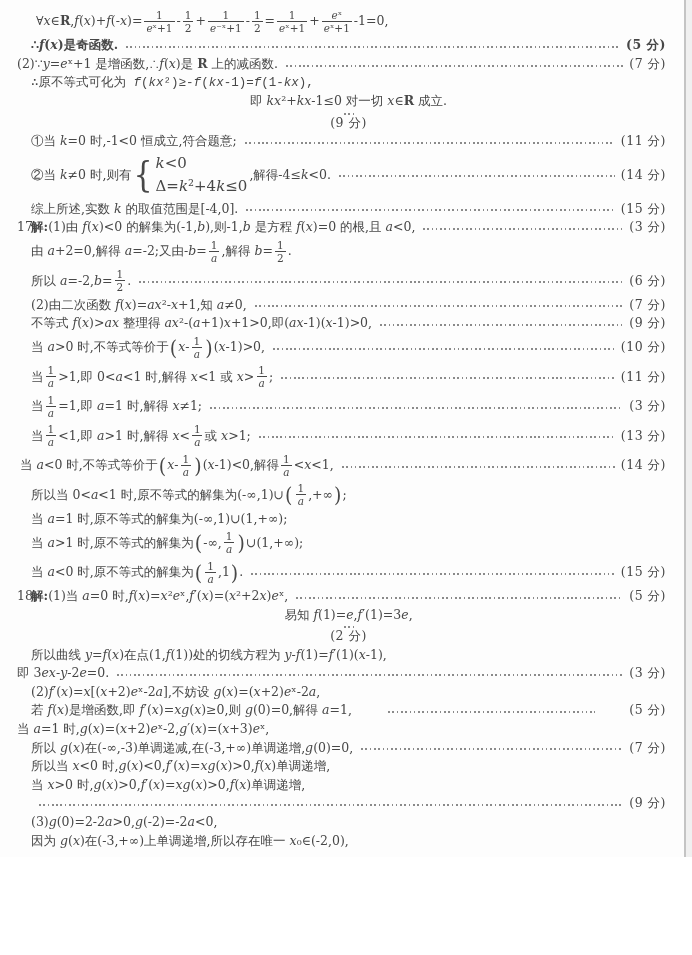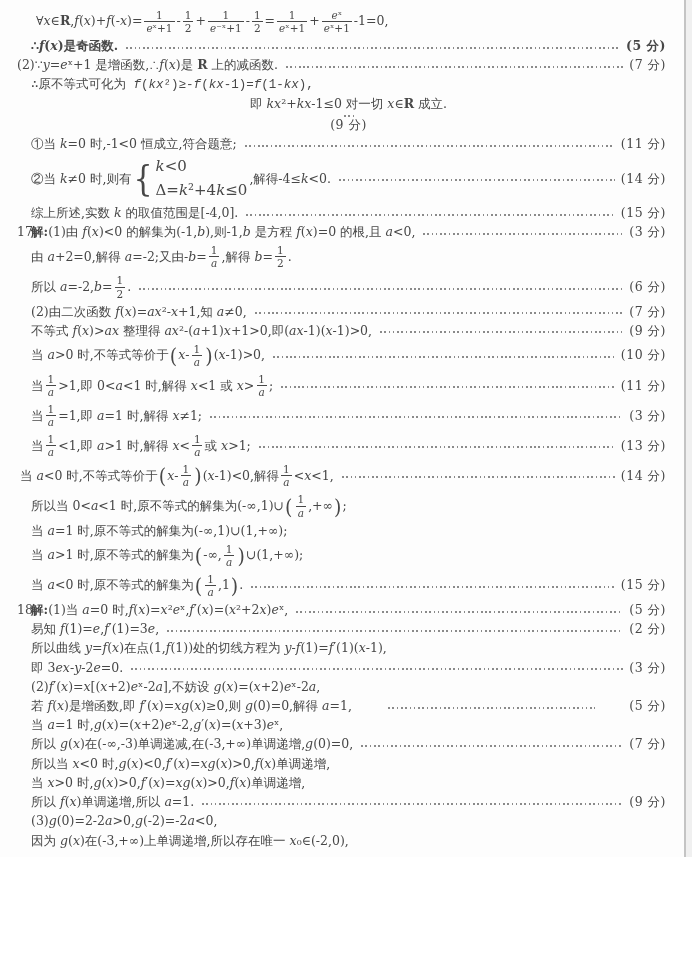--- a/index.html
+++ b/index.html
@@ -319,52 +319,52 @@
       </div>
       <div class="line">
         <span class="num">18.</span>
         <span class="content">
           <span class="bold">解:</span>
           <span>(1)当 <i>a</i>=0 时,<i>f</i>(<i>x</i>)=<i>x</i>²<i>e</i>ˣ,<i>f</i>′(<i>x</i>)=(<i>x</i>²+2<i>x</i>)<i>e</i>ˣ,</span>
         </span>
         <span class="leader"></span>
         <span class="score">(5 分)</span>
       </div>
-      <div class="line" style="margin-left: 14px;">
+      <div class="line" style="margin-left: 14px; flex-direction: column;">
         <span class="content">
           <span>易知 <i>f</i>(1)=<i>e</i>,<i>f</i>′(1)=3<i>e</i>,</span>
         </span>
         <span class="leader"></span>
         <span class="score">(2 分)</span>
       </div>
       <div class="line" style="margin-left: 14px;">
         <span class="content">
           <span>所以曲线 <i>y</i>=<i>f</i>(<i>x</i>)在点(1,<i>f</i>(1))处的切线方程为 <i>y</i>-<i>f</i>(1)=<i>f</i>′(1)(<i>x</i>-1),</span>
         </span>
       </div>
-      <div class="line" style="margin-left: 14px; text-align: right;">
+      <div class="line" style=" text-align: right;">
         <span class="content">
           <span>即 3<i>e</i><i>x</i>-<i>y</i>-2<i>e</i>=0.</span>
         </span>
         <span class="leader"></span>
         <span class="score">(3 分)</span>
       </div>
       <div class="line" style="margin-left: 14px;">
         <span class="content">
           <span>(2)<i>f</i>′(<i>x</i>)=<i>x</i>[(<i>x</i>+2)<i>e</i>ˣ-2<i>a</i>],不妨设 <i>g</i>(<i>x</i>)=(<i>x</i>+2)<i>e</i>ˣ-2<i>a</i>,</span>
         </span>
       </div>
       <div class="line" style="margin-left: 14px; gap: 28px;">
         <span class="content">
           <span>若 <i>f</i>(<i>x</i>)是增函数,即 <i>f</i>′(<i>x</i>)=<i>x</i><i>g</i>(<i>x</i>)≥0,则 <i>g</i>(0)=0,解得 <i>a</i>=1,</span>
         </span>
         <span class="leader"></span>
         <span class="score">(5 分)</span>
       </div>
-      <div class="line" style="margin-left: 14px; align-items: flex-end;">
+      <div class="line" style=" align-items: flex-end;">
         <span class="content">
           <span>当 <i>a</i>=1 时,<i>g</i>(<i>x</i>)=(<i>x</i>+2)<i>e</i>ˣ-2,<i>g</i>′(<i>x</i>)=(<i>x</i>+3)<i>e</i>ˣ,</span>
         </span>
       </div>
       <div class="line" style="margin-left: 14px;">
         <span class="content">
           <span>所以 <i>g</i>(<i>x</i>)在(-∞,-3)单调递减,在(-3,+∞)单调递增,<i>g</i>(0)=0,</span>
         </span>
         <span class="leader"></span>
         <span class="score">(7 分)</span>
@@ -373,23 +373,20 @@
         <span class="content">
           <span>所以当 <i>x</i>&lt;0 时,<i>g</i>(<i>x</i>)&lt;0,<i>f</i>′(<i>x</i>)=<i>x</i><i>g</i>(<i>x</i>)&gt;0,<i>f</i>(<i>x</i>)单调递增,</span>
         </span>
       </div>
       <div class="line" style="margin-left: 14px;">
         <span class="content">
           <span>当 <i>x</i>&gt;0 时,<i>g</i>(<i>x</i>)&gt;0,<i>f</i>′(<i>x</i>)=<i>x</i><i>g</i>(<i>x</i>)&gt;0,<i>f</i>(<i>x</i>)单调递增,</span>
         </span>
       </div>
       <div class="line" style="margin-left: 14px;">
-        <span class="content">
-          <span>所以 <i>f</i>(<i>x</i>)单调递增,所以 <i>a</i>=1.</span>
-        </span>
         <span class="leader"></span>
         <span class="score">(9 分)</span>
       </div>
       <div class="line" style="margin-left: 14px;">
         <span class="content">
           <span>(3)<i>g</i>(0)=2-2<i>a</i>&gt;0,<i>g</i>(-2)=-2<i>a</i>&lt;0,</span>
         </span>
       </div>
       <div class="line" style="margin-left: 14px;">
         <span class="content">

